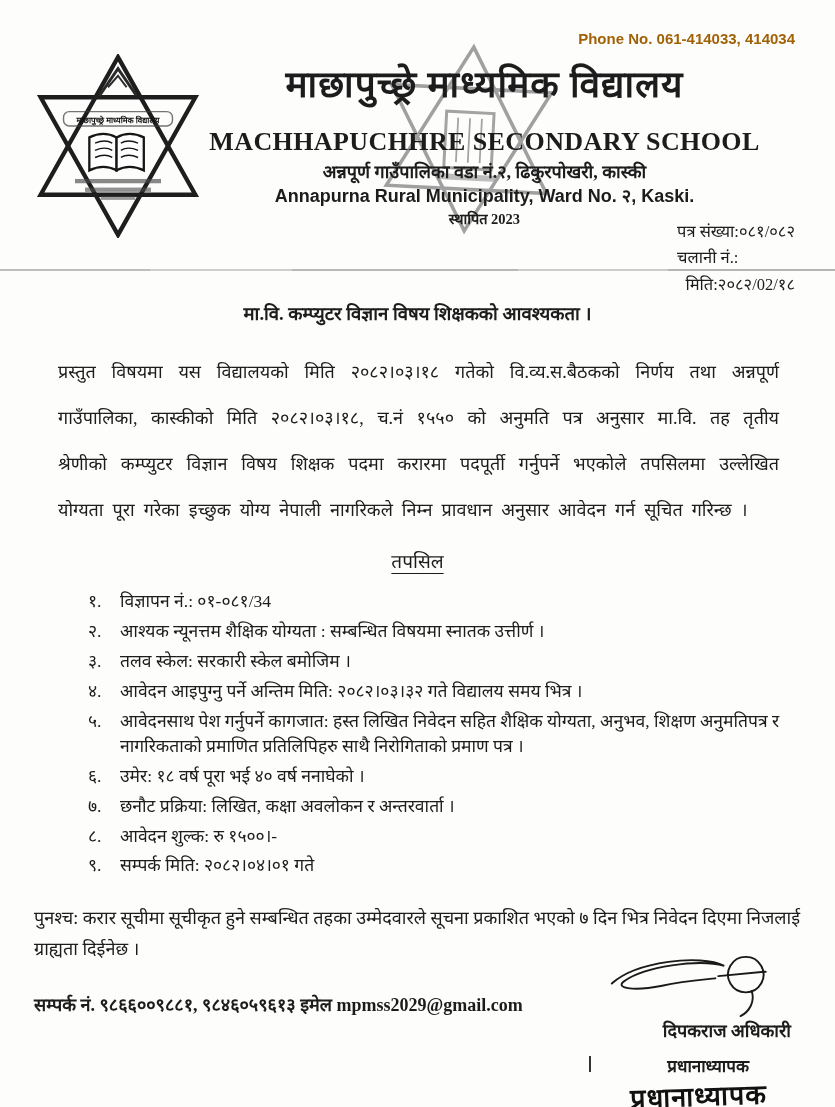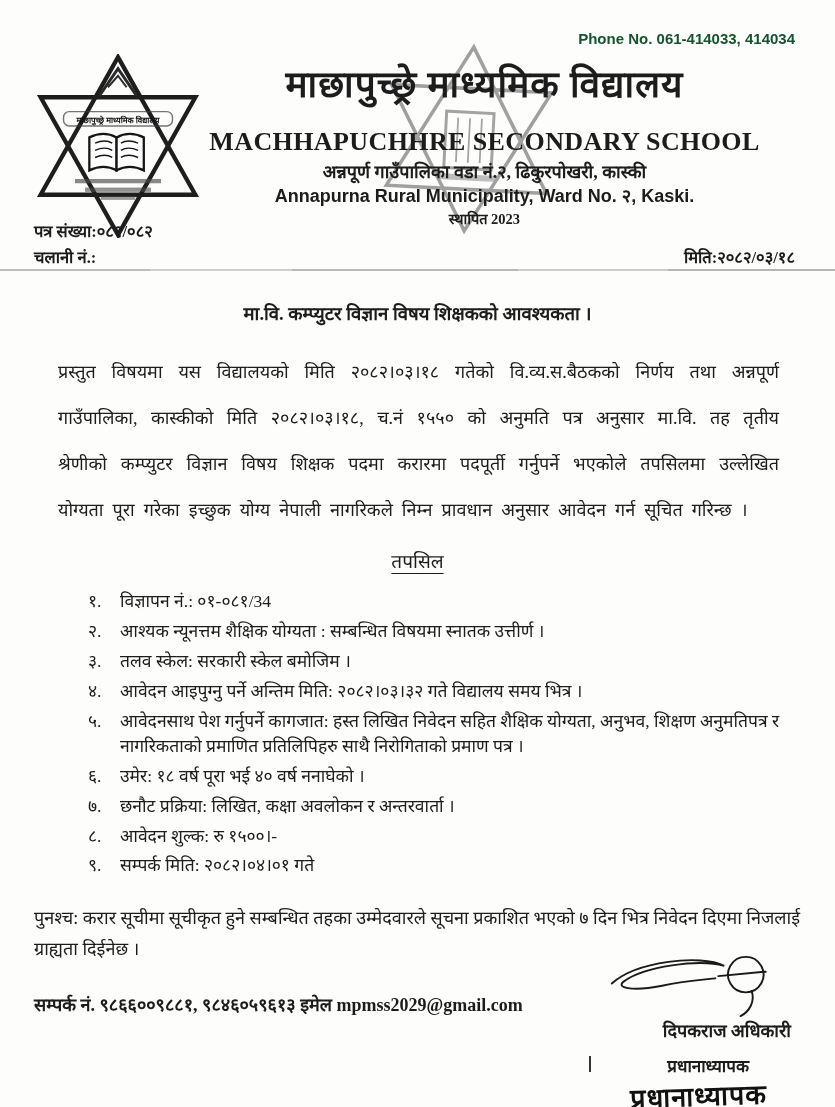--- a/index.html
+++ b/index.html
@@ -2,31 +2,31 @@
 <html><head>
 <meta charset="utf-8">
 <style>
   html,body{margin:0;padding:0;background:#e8e8e8;}
   .page{
     width:835px;height:1107px;position:relative;background:#fdfdfc;
     color:#1c1c1c;overflow:hidden;margin:0 auto;
     font-family:"Liberation Serif","DejaVu Serif",serif;
   }
   .phone{position:absolute;top:30px;right:40px;font-family:"Liberation Sans","DejaVu Sans",sans-serif;
-         font-weight:600;font-size:15px;color:#14532d;}
+         font-weight:600;font-size:15px;color:#a16207;}
   .logo{position:absolute;left:32px;top:54px;width:172px;height:184px;}
   .watermark{position:absolute;left:380px;top:40px;width:178px;height:198px;opacity:.55;transform:rotate(3deg);}
   .head-center{position:absolute;left:148px;right:14px;top:64px;text-align:center;line-height:1.15;}
   .t-np{font-size:37px;font-weight:700;letter-spacing:1px;}
   .t-en{font-size:26px;font-weight:700;letter-spacing:.4px;margin-top:20px;}
   .a-np{font-size:18px;font-weight:700;margin-top:6px;}
   .a-en{font-family:"Liberation Sans","DejaVu Sans",sans-serif;font-size:18px;font-weight:700;margin-top:3px;}
   .est{font-size:14.5px;font-weight:600;margin-top:4px;}
   .refrow{position:absolute;top:219px;left:34px;right:40px;display:flex;
-          justify-content:space-between;align-items:flex-end;font-weight:700;font-size:16.5px;line-height:1.6;}
+          justify-content:space-between;align-items:flex-end;font-weight:400;font-size:16.5px;line-height:1.6;flex-direction:column;}
   .rule{position:absolute;top:269px;left:0;right:0;height:2px;
         background:linear-gradient(90deg,#bdbdbd 0 18%,#cfcfcf 18% 35%,#b8b8b8 35% 62%,#cccccc 62% 80%,#b5b5b5 80%);}
   .main{position:absolute;top:284px;left:0;right:0;}
   .subject{text-align:center;font-size:18.5px;font-weight:600;margin-top:16px;}
   .body-par{margin:24px 56px 0 58px;text-align:justify;font-size:18px;font-weight:500;
             line-height:46px;word-spacing:4.5px;}
   .tapasil{text-align:center;margin-top:15px;font-size:19px;font-weight:400;
            text-decoration:underline;text-underline-offset:5px;}
   .list{margin:15px 44px 0 88px;font-size:17.5px;font-weight:500;}
   .li{display:flex;margin-bottom:4.5px;line-height:1.45;}
@@ -85,21 +85,21 @@
     <div class="a-np">अन्नपूर्ण गाउँपालिका वडा नं.२, ढिकुरपोखरी, कास्की</div>
     <div class="a-en">Annapurna Rural Municipality, Ward No. २, Kaski.</div>
     <div class="est">स्थापित 2023</div>
   </div>
 
   <div class="refrow">
     <div class="ref-left">
       <div>पत्र संख्या:०८१/०८२</div>
       <div>चलानी नं.:</div>
     </div>
-    <div>मिति:२०८२/०३/१८</div>
+    <div>मिति:२०८२/02/१८</div>
   </div>
 
   <div class="rule"></div>
 
   <div class="main">
     <div class="subject">मा.वि. कम्प्युटर विज्ञान विषय शिक्षकको आवश्यकता ।</div>
     <div class="body-par">प्रस्तुत विषयमा यस विद्यालयको मिति २०८२।०३।१८ गतेको वि.व्य.स.बैठकको निर्णय तथा अन्नपूर्ण गाउँपालिका, कास्कीको मिति २०८२।०३।१८, च.नं १५५० को अनुमति पत्र अनुसार मा.वि. तह तृतीय श्रेणीको कम्प्युटर विज्ञान विषय शिक्षक पदमा करारमा पदपूर्ती गर्नुपर्ने भएकोले तपसिलमा उल्लेखित योग्यता पूरा गरेका इच्छुक योग्य नेपाली नागरिकले निम्न प्रावधान अनुसार आवेदन गर्न सूचित गरिन्छ ।</div>
     <div class="tapasil">तपसिल</div>
     <div class="list" id="list">
         <div class="li">

